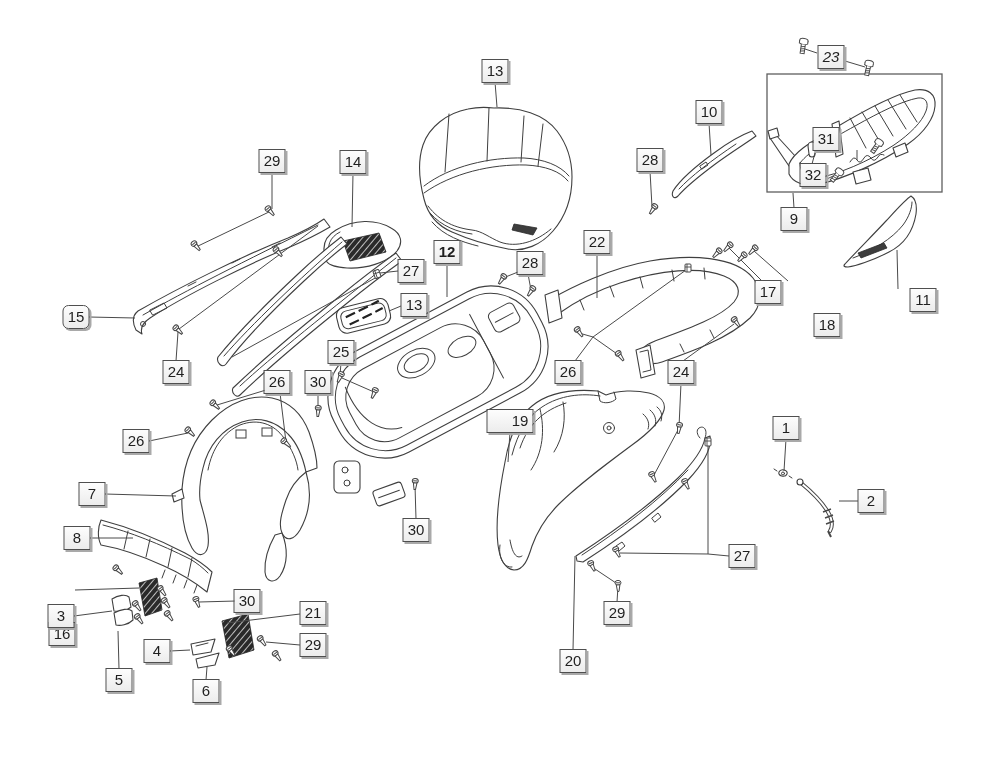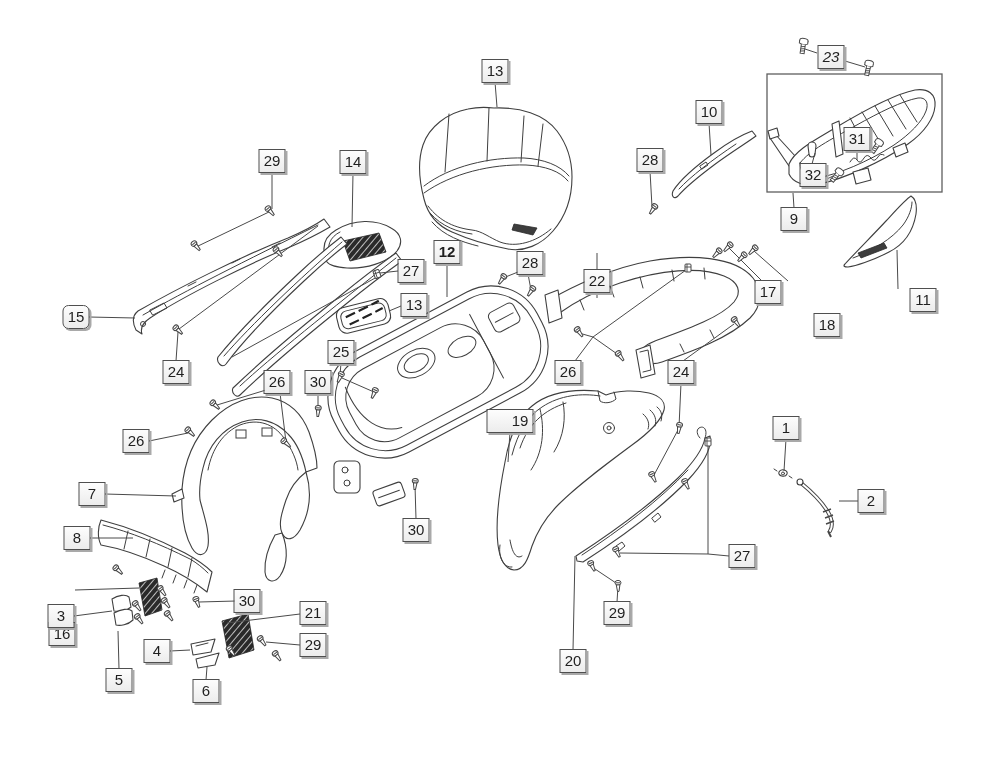--- a/index.html
+++ b/index.html
@@ -313,25 +313,25 @@
       </g>
   </svg>
 
   <div id="callout-layer">
       <div class="callout" style="left: 272px; top: 161px;">29</div>
       <div class="callout" style="left: 353px; top: 162px;">14</div>
       <div class="callout" style="left: 495px; top: 71px;">13</div>
       <div class="callout" style="left: 831px; top: 57px; font-style: italic;">23</div>
       <div class="callout" style="left: 709px; top: 112px;">10</div>
       <div class="callout" style="left: 650px; top: 160px;">28</div>
-      <div class="callout" style="left: 857px; top: 139px;">31</div>
+      <div class="callout" style="left: 826px; top: 139px;">31</div>
       <div class="callout" style="left: 813px; top: 175px;">32</div>
       <div class="callout" style="left: 794px; top: 219px;">9</div>
       <div class="callout" style="left: 898px; top: 300px; margin-left: 25px;">11</div>
-      <div class="callout" style="left: 597px; top: 242px; margin-top: 39px;">22</div>
+      <div class="callout" style="left: 597px; top: 242px;">22</div>
       <div class="callout" style="left: 447px; top: 252px; font-weight: bold;">12</div>
       <div class="callout" style="left: 411px; top: 271px;">27</div>
       <div class="callout" style="left: 530px; top: 263px;">28</div>
       <div class="callout" style="left: 414px; top: 305px;">13</div>
       <div class="callout" style="left: 76px; top: 317px; border-radius: 6px;">15</div>
       <div class="callout" style="left: 768px; top: 292px;">17</div>
       <div class="callout" style="left: 827px; top: 292px; margin-top: 33px;">18</div>
       <div class="callout" style="left: 341px; top: 352px;">25</div>
       <div class="callout" style="left: 176px; top: 372px;">24</div>
       <div class="callout" style="left: 277px; top: 382px;">26</div>

